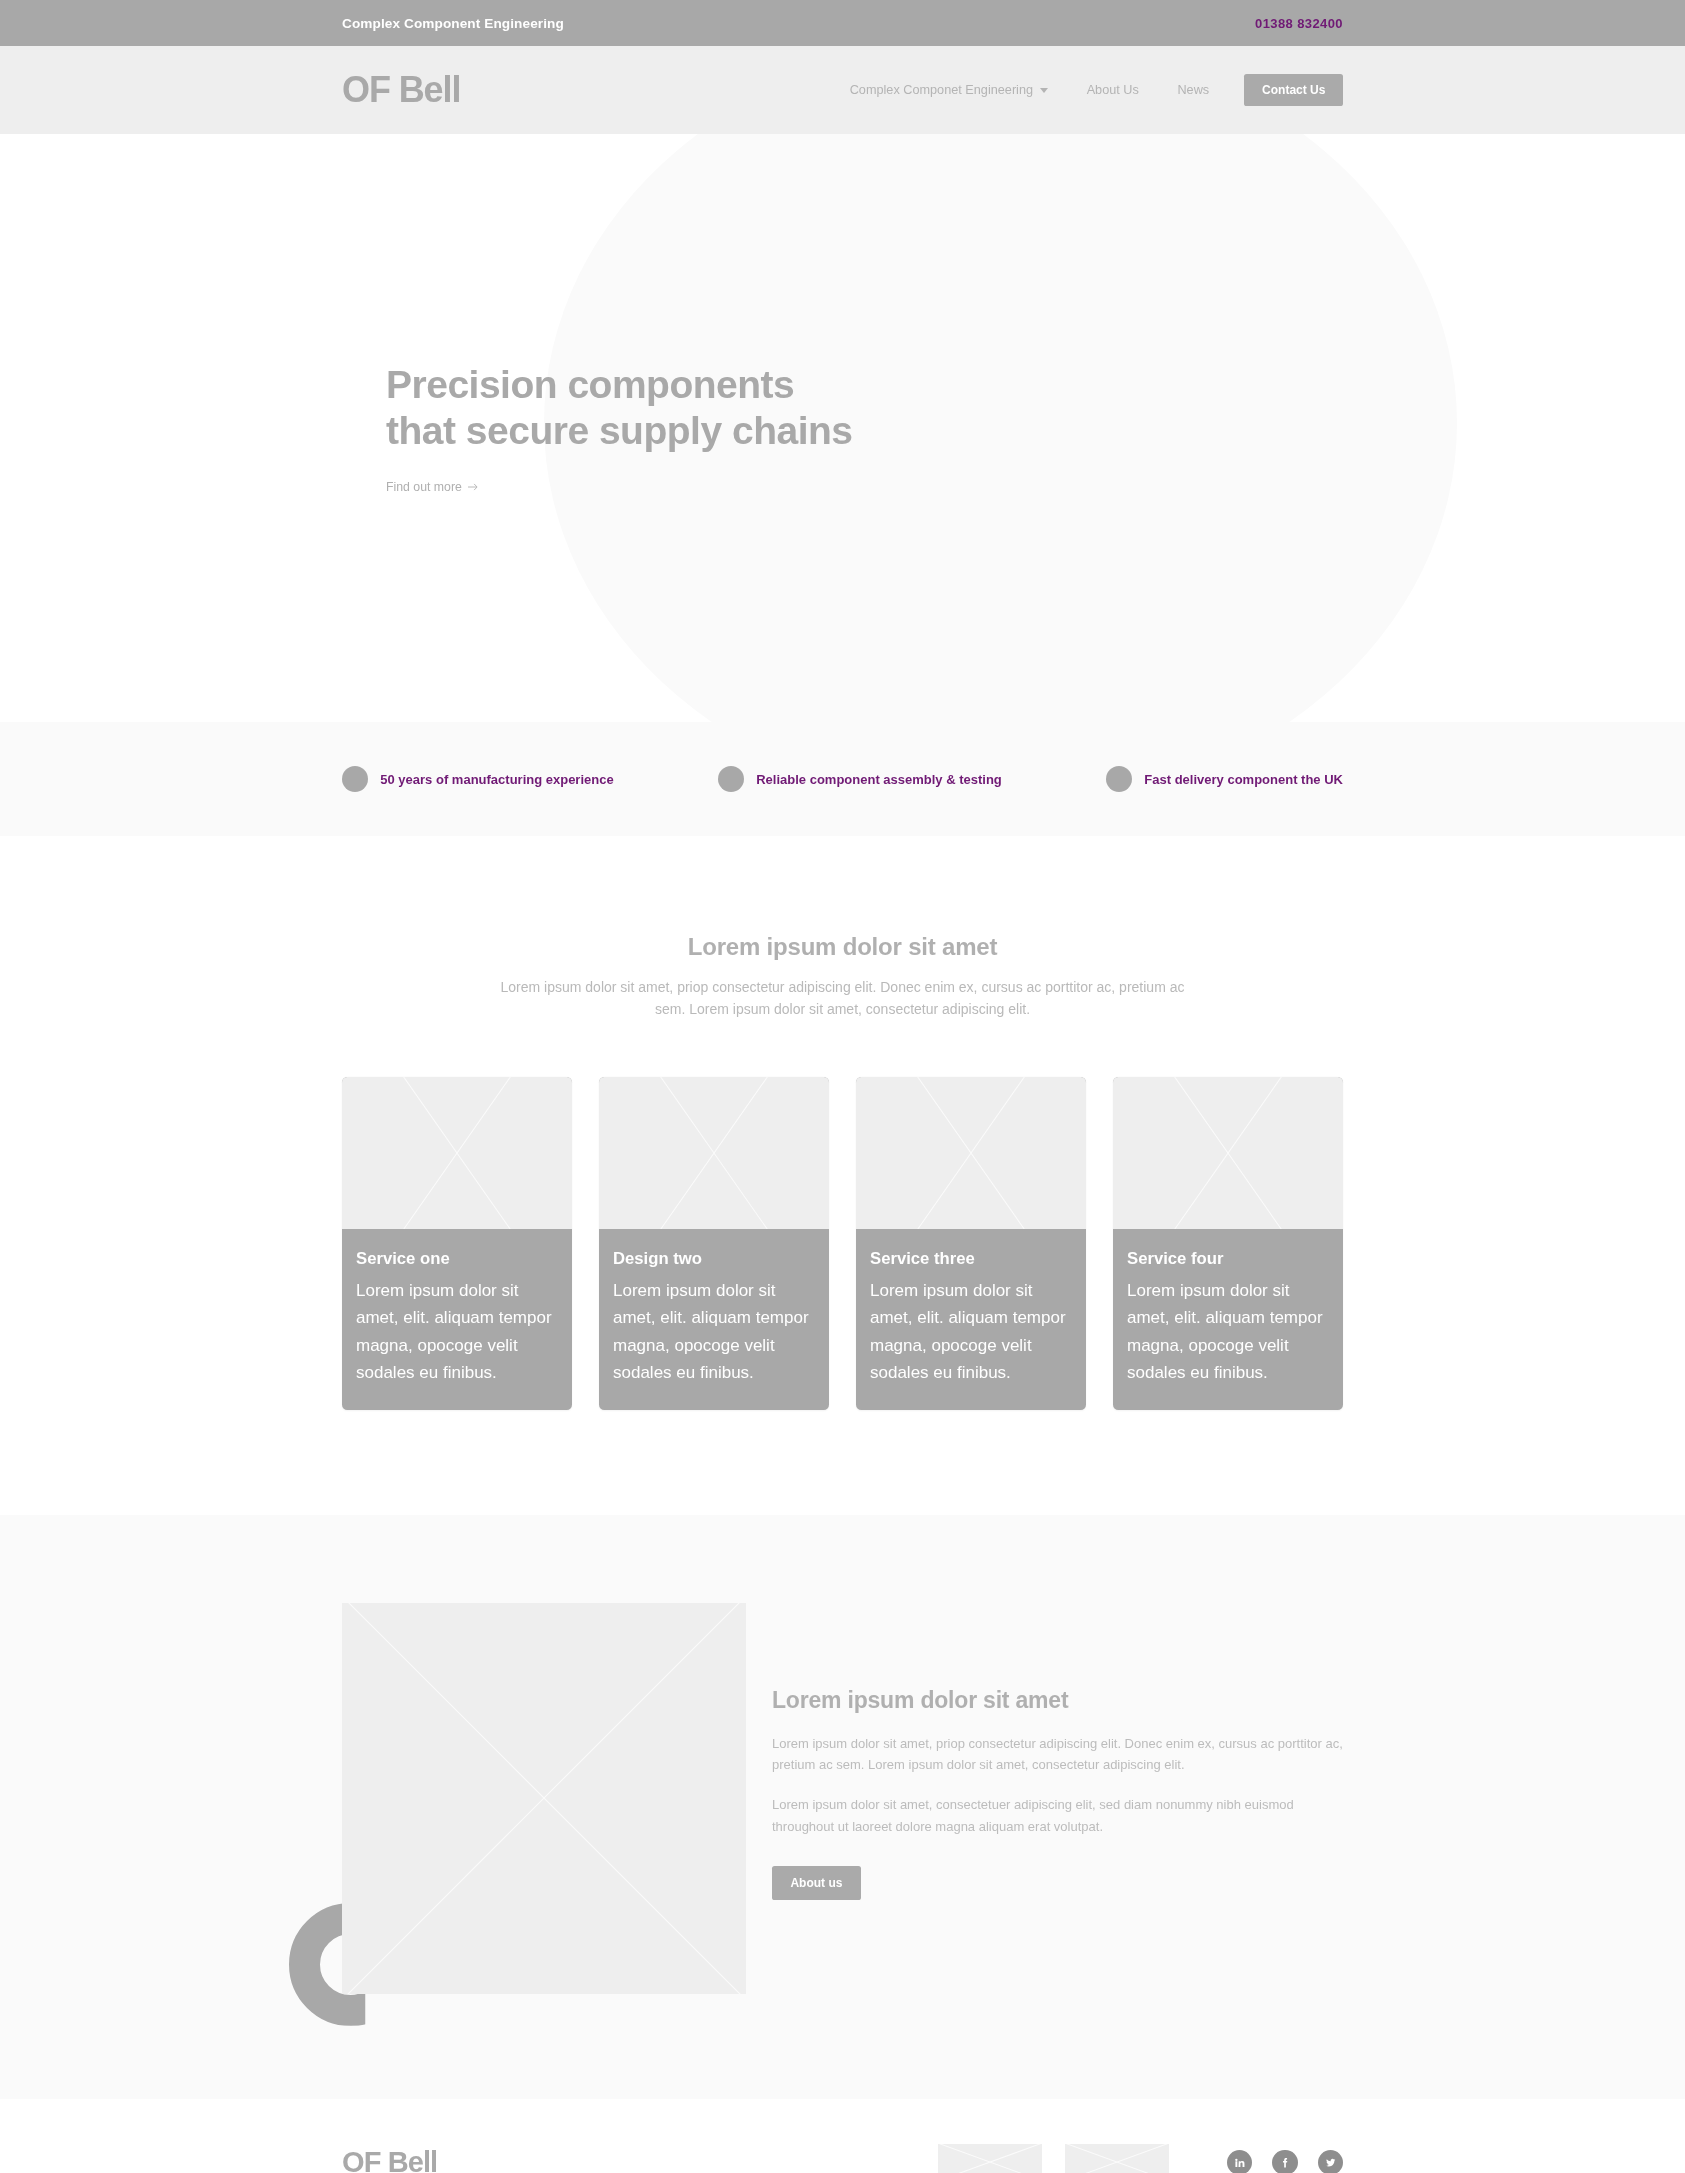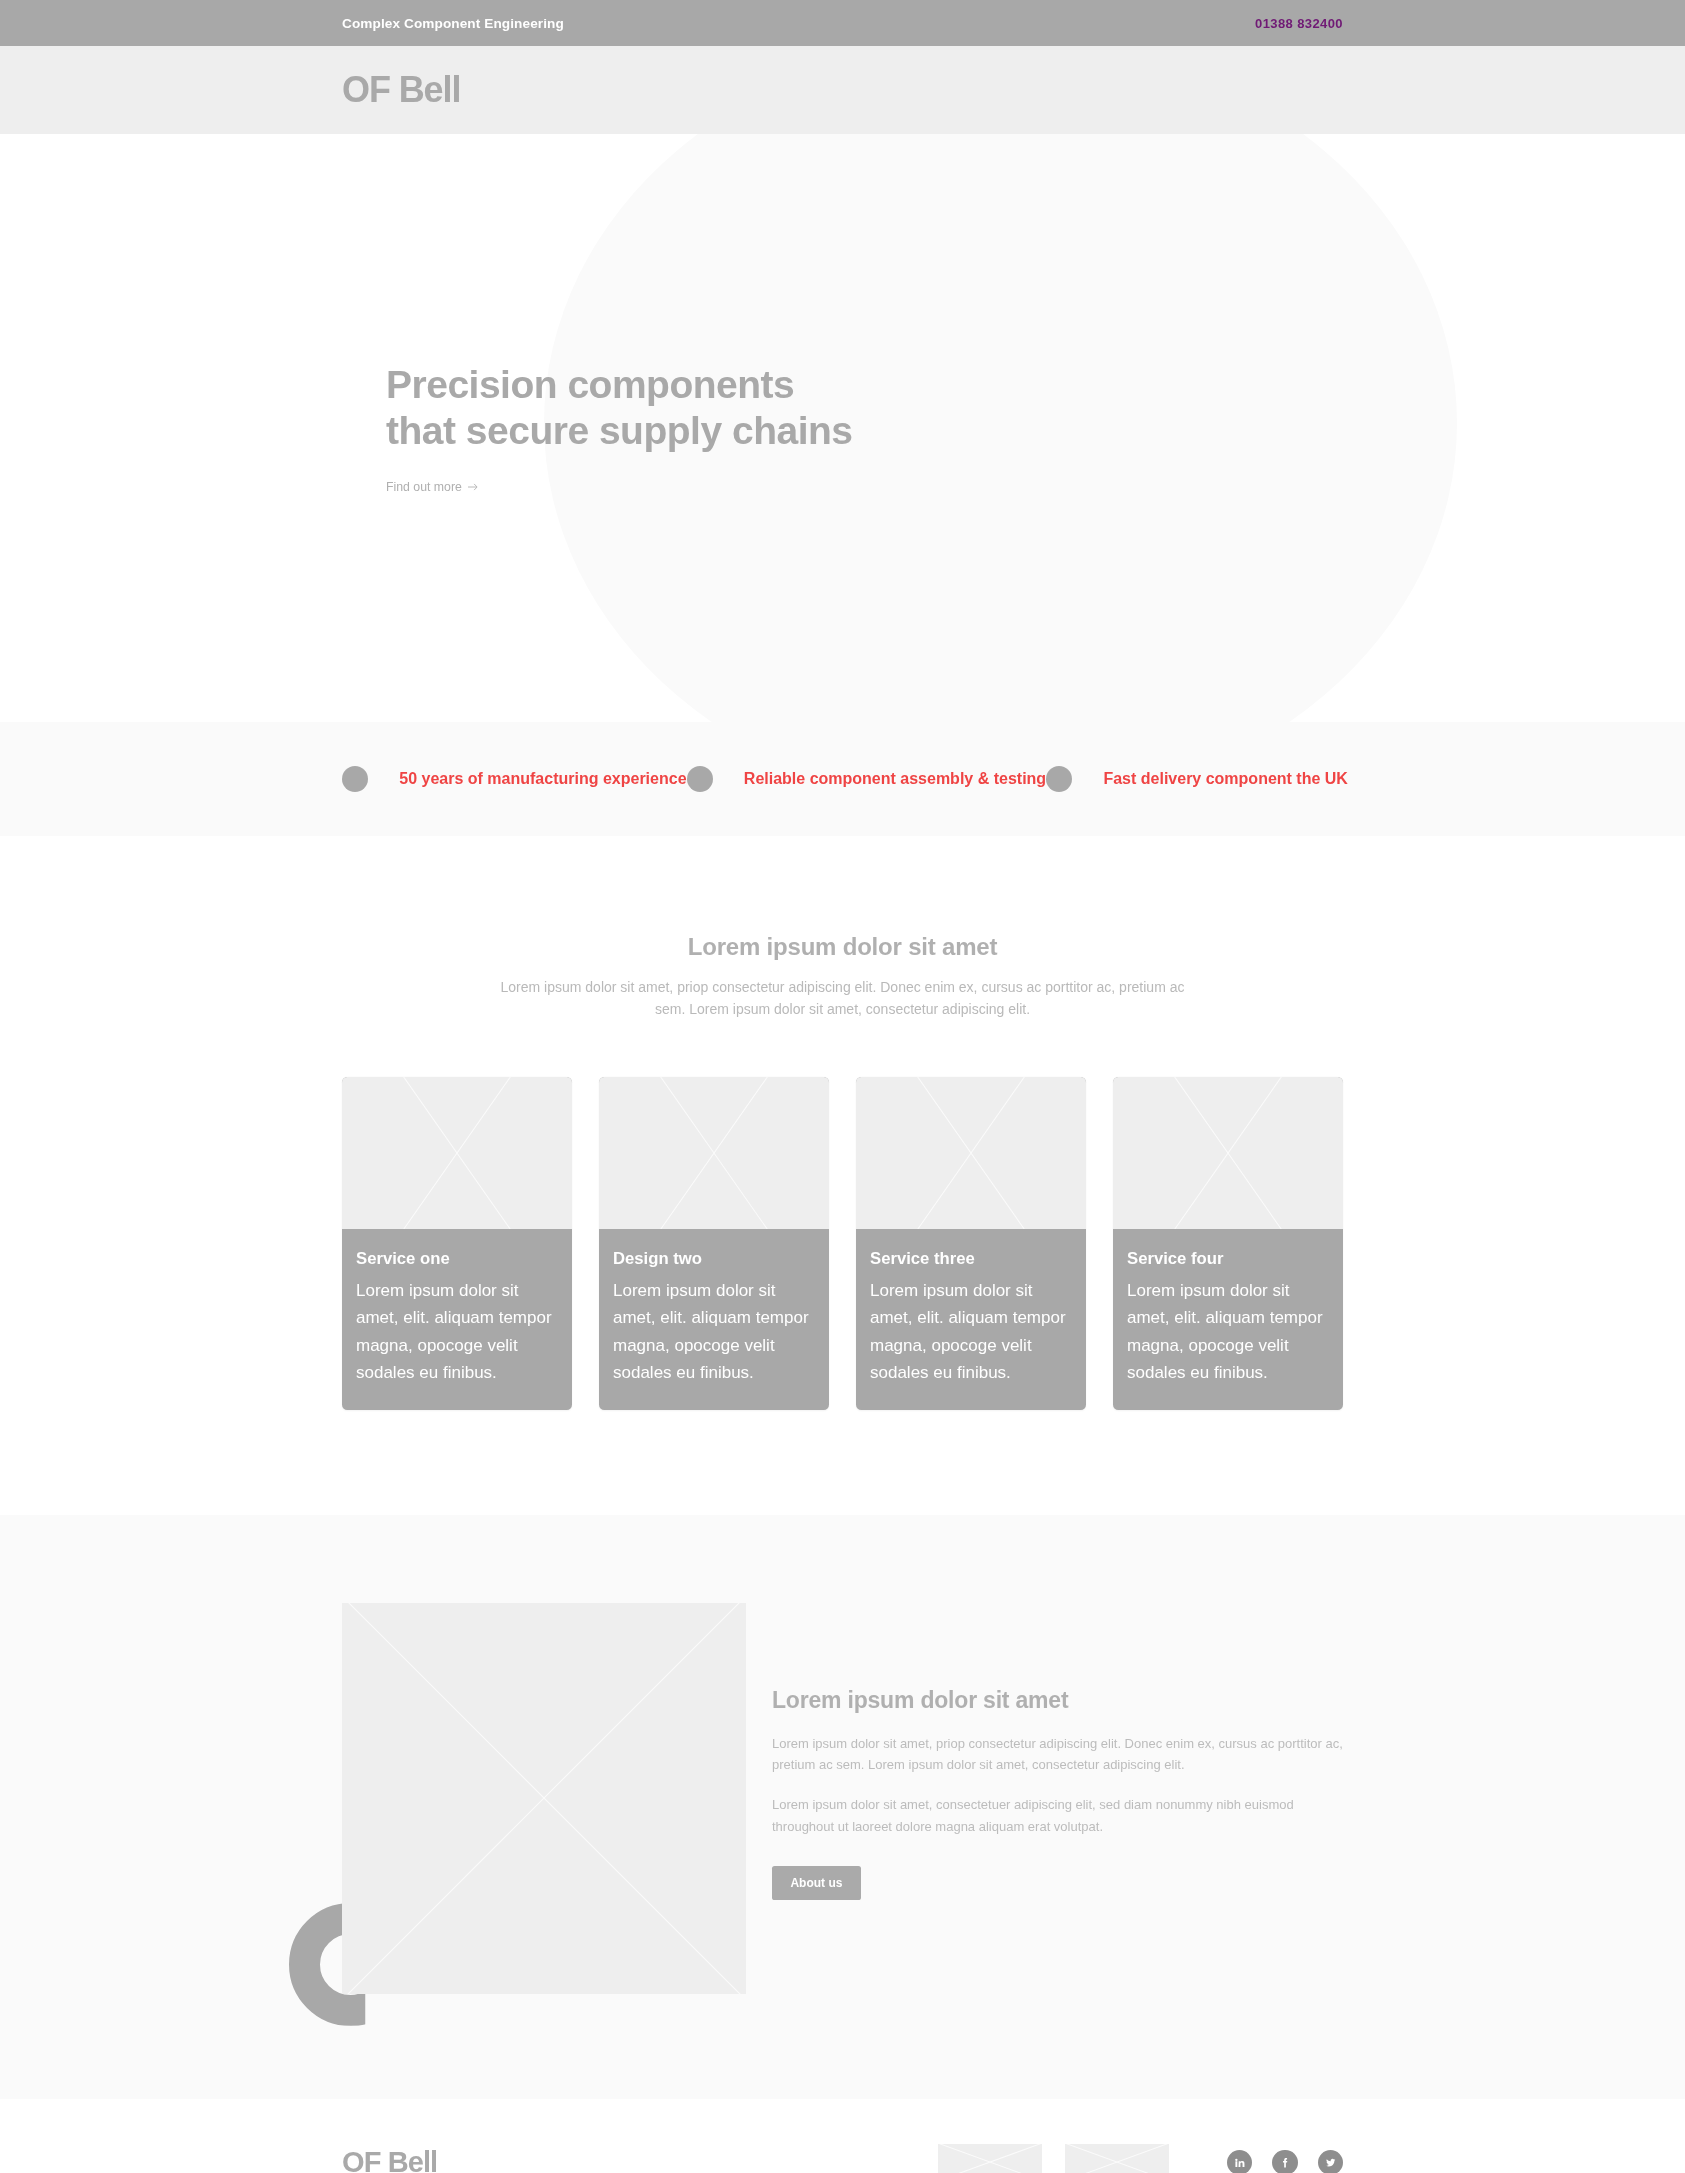--- a/index.html
+++ b/index.html
@@ -150,25 +150,24 @@
   }
   .usp .container { display: flex; align-items: center; justify-content: space-between; }
   .usp-item { display: flex; align-items: center; gap: 12.3px; }
   .usp-dot {
     width: 26px; height: 26px;
     border-radius: 50%;
     background: #a8a8a8;
     flex: 0 0 26px;
   }
   .usp-label {
-    color: #ef4444;
-    font-size: 16px;
+    color: #701a75;
+    font-size: 13px;
     font-weight: 700;
     white-space: nowrap;
-    margin-left: 19px;
   }
 
   
   .services { background: #ffffff; padding: 97px 0 105px; }
   .sec-head { text-align: center; }
   .sec-title {
     font-size: 24px;
     color: #b0b0b0;
     font-weight: 700;
     letter-spacing: -0.2px;
@@ -305,20 +304,33 @@
   <div class="topbar">
     <div class="container">
       <div class="topbar-tagline">Complex Component Engineering</div>
       <div class="topbar-phone">01388 832400</div>
     </div>
   </div>
 
   <div class="header">
     <div class="container">
       <div class="logo">OF Bell</div>
+      <div class="nav">
+        <div class="nav-item">
+          <span>Complex Componet Engineering</span>
+          <span class="caret"></span>
+        </div>
+        <div class="nav-item">
+          <span>About Us</span>
+        </div>
+        <div class="nav-item">
+          <span>News</span>
+        </div>
+        <button class="btn-contact">Contact Us</button>
+      </div>
     </div>
   </div>
 
   <div class="hero">
     <div class="hero-ellipse"></div>
     <div class="container">
       <div class="hero-text">
         <h1 class="hero-title">
           <span>Precision components</span><br>
           <span>that secure supply chains</span>

